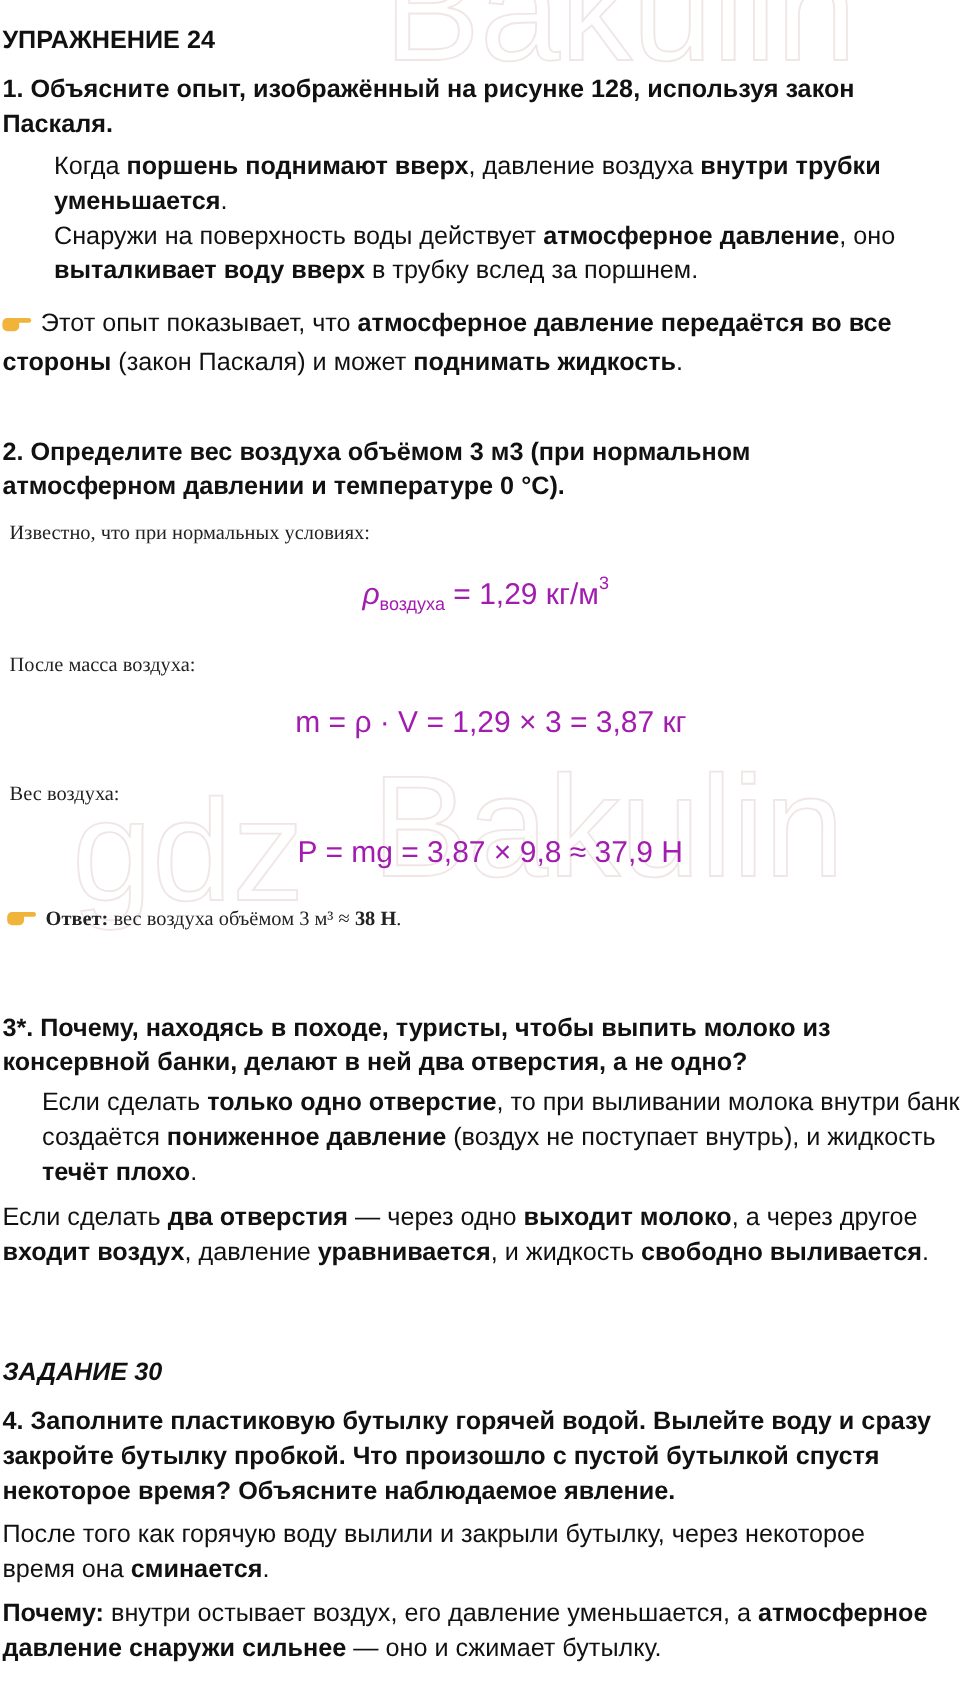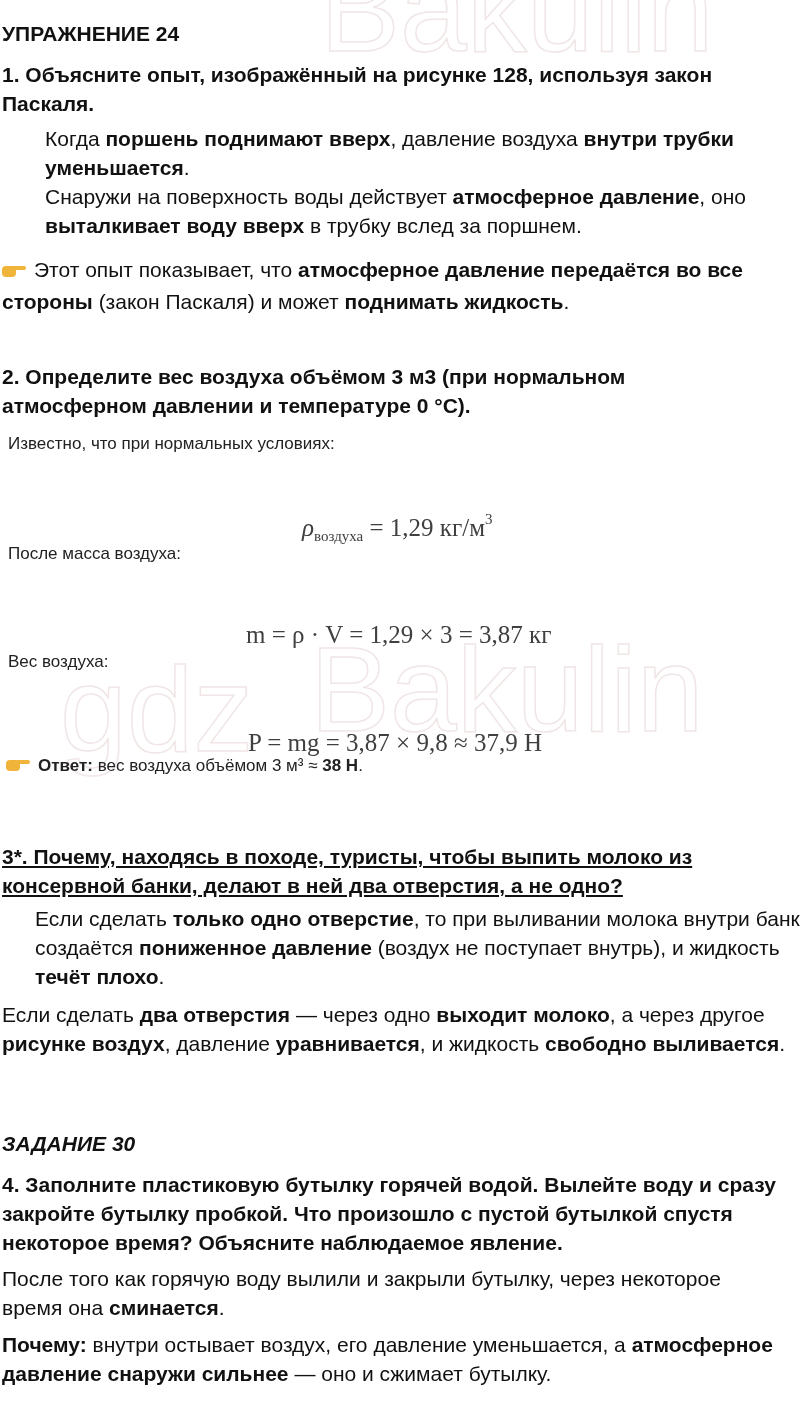--- a/index.html
+++ b/index.html
@@ -7,22 +7,22 @@
     width: 800px; height: 1406px; overflow: hidden; position: relative;
     font-family: "Liberation Sans", sans-serif; color: #111111;
   }
   .wm { position: absolute; color: transparent; -webkit-text-stroke: 1.5px #f0e6e6;
         font-family: "Liberation Sans", sans-serif; font-size: 120px; pointer-events: none; z-index: 0; }
   .content { position: relative; z-index: 1; padding: 0 4px 0 2px; }
   .h { font-weight: bold; font-size: 21px; position: absolute; left: 2px; }
   .q { font-weight: bold; font-size: 21px; line-height: 29px; position: absolute; left: 2px; width: 795px; }
   .p { font-size: 21px; line-height: 29px; position: absolute; left: 2px; width: 795px; }
   .p b { font-weight: bold; }
-  .small { font-size: 17px; line-height: 24px; position: absolute; left: 8px; color: #222; }
-  .formula { position: absolute; font-family: Liberation Serif, serif; font-size: 25px; color: #404040; margin-top: 33px; }
+  .small { font-size: 17px; line-height: 24px; position: absolute; left: 8px; color: #222; font-family: Liberation Serif, serif; }
+  .formula { position: absolute; font-family: Liberation Sans, sans-serif; font-size: 25px; color: #a21caf; }
   .formula i { font-style: italic; }
   .sub { font-size: 15px; vertical-align: -5px; }
   .sup { font-size: 15px; vertical-align: 12px; }
   .hand { display: inline-block; width: 24px; height: 14px; margin-right: 8px; vertical-align: 0; position: relative; }
   .hand::before { content: ""; position: absolute; left: 0; top: 3px; width: 14px; height: 11px; background: #f1b43a; border-radius: 4px; }
   .hand::after { content: ""; position: absolute; left: 10px; top: 3px; width: 14px; height: 4px; background: #f1b43a; border-radius: 2px; }
 </style>
 </head>
 <body>
 
@@ -48,26 +48,26 @@
     <i>ρ</i><span class="sub">воздуха</span><span> = 1,29 кг/м</span><span class="sup">3</span>
   </div>
   <div class="small" style="top:542px;">После масса воздуха:</div>
   <div class="formula" style="left:246px;top:588px;">m = ρ · V = 1,29 × 3 = 3,87 кг</div>
   <div class="small" style="top:650px;">Вес воздуха:</div>
   <div class="formula" style="left:248px;top:696px;">P = mg = 3,87 × 9,8 ≈ 37,9 Н</div>
   <div class="small" style="top:754px;left:6px;">
     <span class="hand"></span><b>Ответ:</b><span> вес воздуха объёмом 3 м³ ≈ </span><b>38 Н</b><span>.</span>
   </div>
 
-  <div class="q" style="top:842px;text-decoration:underline;">3*. Почему, находясь в походе, туристы, чтобы выпить молоко из консервной банки, делают в ней два отверстия, а не одно?</div>
+  <div class="q" style="top:842px;">3*. Почему, находясь в походе, туристы, чтобы выпить молоко из консервной банки, делают в ней два отверстия, а не одно?</div>
   <div class="p" style="top:904px;margin-left:33px;">
     <span>Если сделать </span><b>только одно отверстие</b><span>, то при выливании молока внутри банки создаётся </span><b>пониженное давление</b><span> (воздух не поступает внутрь), и жидкость </span><b>течёт плохо</b><span>.</span>
   </div>
   <div class="p" style="top:1000px;">
-    <span>Если сделать </span><b>два отверстия</b><span> — через одно </span><b>выходит молоко</b><span>, а через другое </span><b>рисунке воздух</b><span>, давление </span><b>уравнивается</b><span>, и жидкость </span><b>свободно выливается</b><span>.</span>
+    <span>Если сделать </span><b>два отверстия</b><span> — через одно </span><b>выходит молоко</b><span>, а через другое </span><b>входит воздух</b><span>, давление </span><b>уравнивается</b><span>, и жидкость </span><b>свободно выливается</b><span>.</span>
   </div>
 
   <div class="h" style="top:1132px;font-style:italic;">ЗАДАНИЕ 30</div>
   <div class="q" style="top:1170px;">4. Заполните пластиковую бутылку горячей водой. Вылейте воду и сразу закройте бутылку пробкой. Что произошло с пустой бутылкой спустя некоторое время? Объясните наблюдаемое явление.</div>
   <div class="p" style="top:1264px;width:720px;">
     <span>После того как горячую воду вылили и закрыли бутылку, через некоторое время она </span><b>сминается</b><span>.</span>
   </div>
   <div class="p" style="top:1330px;">
     <b>Почему:</b><span> внутри остывает воздух, его давление уменьшается, а </span><b>атмосферное давление снаружи сильнее</b><span> — оно и сжимает бутылку.</span>
   </div>

